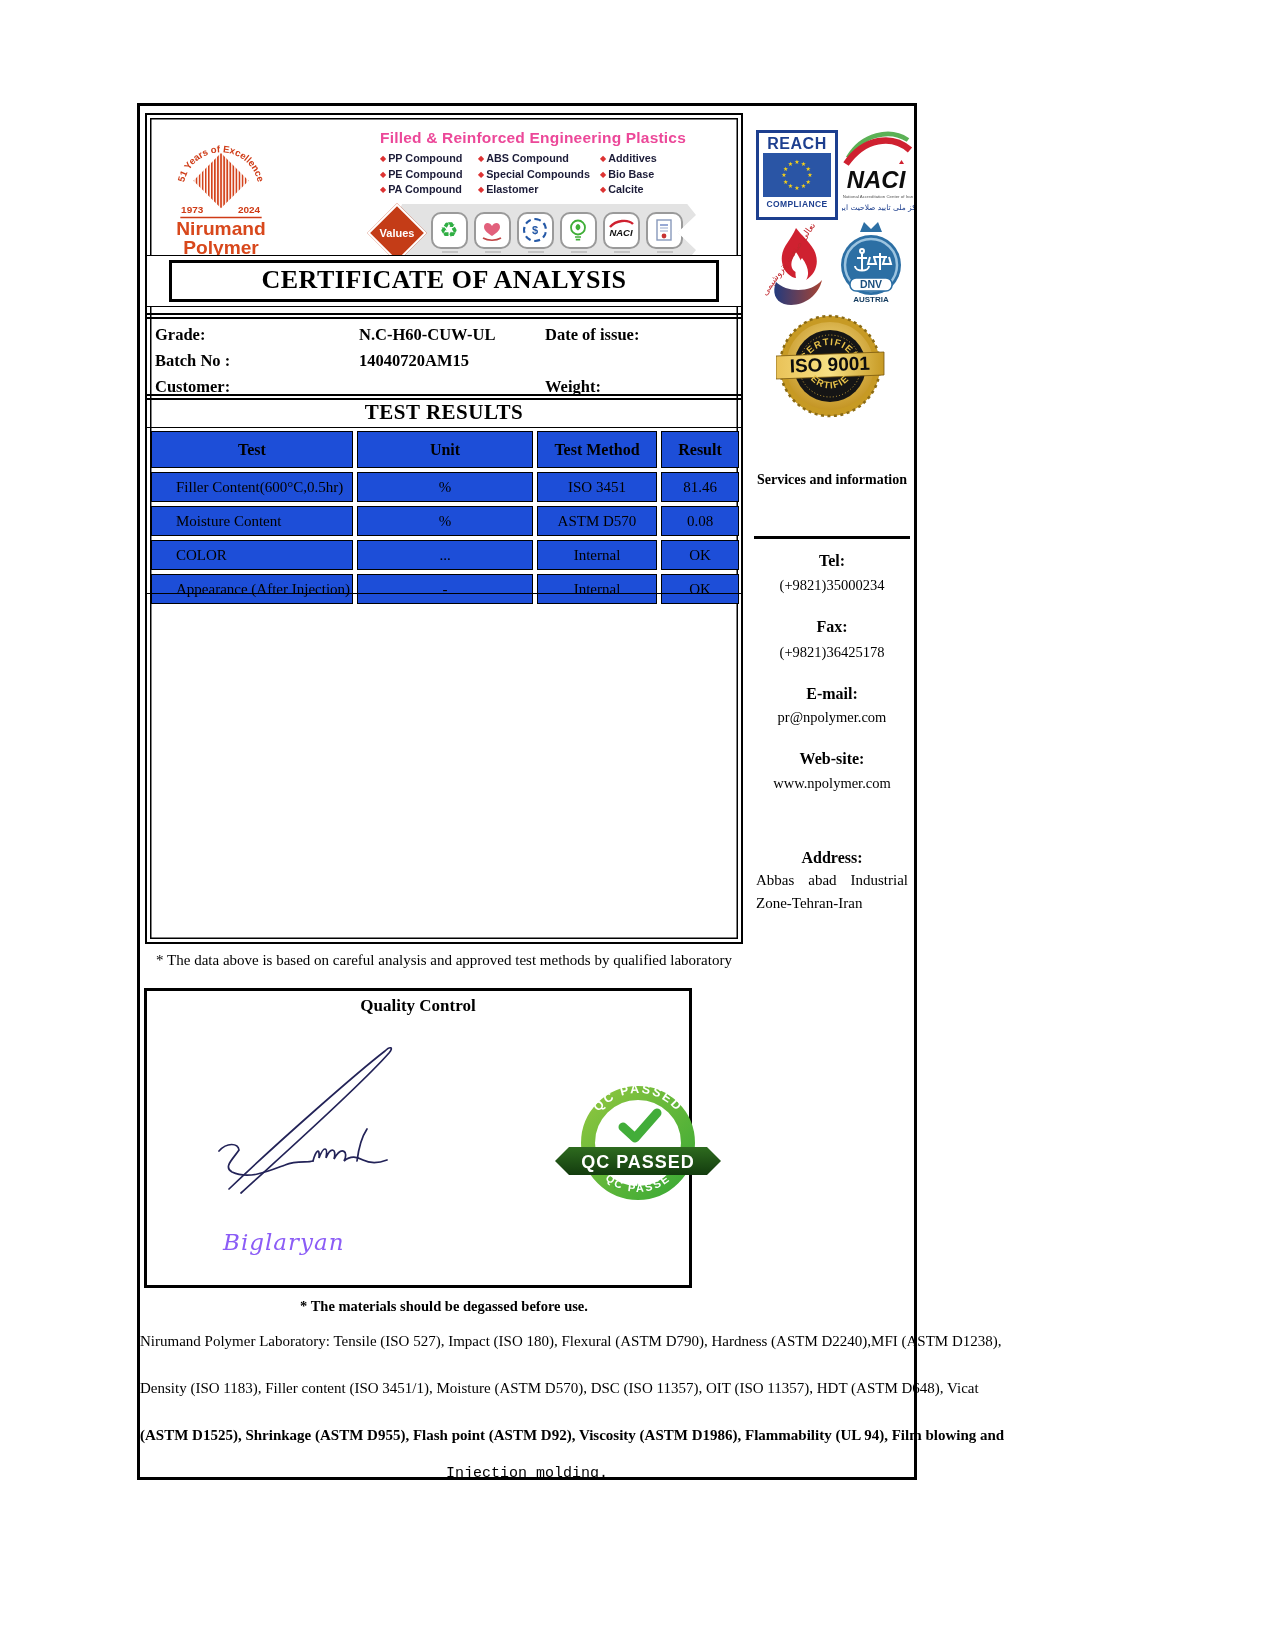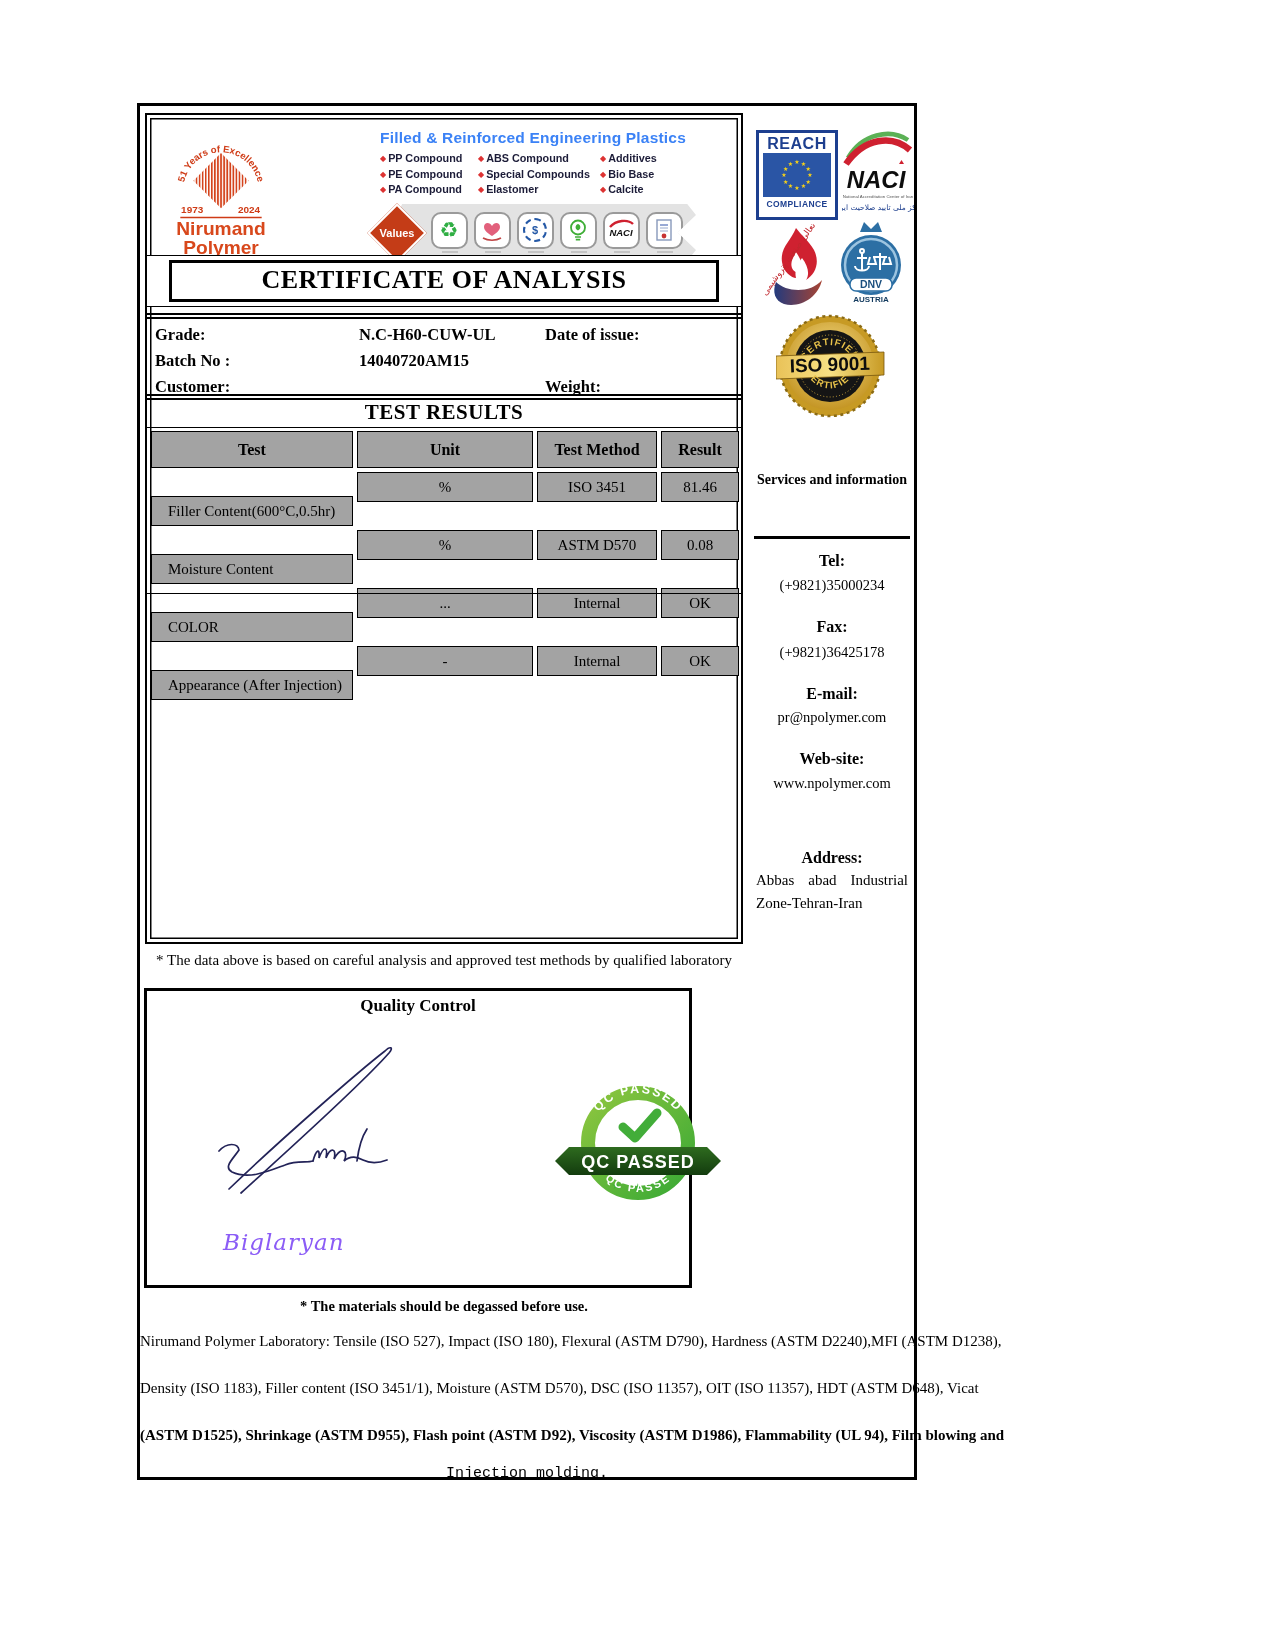--- a/index.html
+++ b/index.html
@@ -13,21 +13,21 @@
   .main-box { position:absolute; left:5px; top:7px; width:598px; height:831px;
               border:2px solid #000;
               box-shadow: inset 0 0 0 3px #fff, inset 0 0 0 4.5px #000; background:#fff; }
 
   
   .brand-logo { position:absolute; left:10px; top:12px; width:128px; height:132px; }
 
   
   .banner { position:absolute; left:233px; top:14px; width:316px; height:128px;
             font-family:"Liberation Sans","DejaVu Sans",sans-serif; }
-  .banner-title { color:#3b82f6; font-weight:bold; font-size:15.5px; letter-spacing:.2px; white-space:nowrap; }
+  .banner-title { color:#ec4899; font-weight:bold; font-size:15.5px; letter-spacing:.2px; white-space:nowrap; }
   .banner-cols { display:grid; grid-template-columns:98px 122px 84px; margin-top:4px; }
   .bitem { font-size:10.8px; font-weight:bold; color:#1c1c38; line-height:14.5px; white-space:nowrap; }
   .bitem .bu { color:#d33; font-size:8px; vertical-align:1px; margin-right:2px; }
   .values-band { position:relative; margin-top:6px; height:58px; }
   .vstrip { position:absolute; left:10px; top:0; right:0; height:58px; background:#e3e3e3;
             clip-path:polygon(4% 0,97% 0,100% 20%,94% 50%,100% 80%,97% 100%,4% 100%,0 50%);
             display:flex; align-items:center; justify-content:center; gap:5px; padding-left:28px; }
   .vicon { width:38px; height:42px; text-align:center; }
   .vbox { width:37px; height:37px; background:#fff; border:2px solid #9a9a9a; border-radius:10px;
           display:flex; align-items:center; justify-content:center; }
@@ -51,24 +51,24 @@
   
   .dbl { position:absolute; left:0; right:0; height:6px; border-top:2px solid #000; border-bottom:2px solid #000; }
   .g-label { position:absolute; font-weight:bold; font-size:16.5px; white-space:nowrap; }
   .tr-title { position:absolute; left:0; right:0; top:285px; text-align:center; font-weight:bold;
               font-size:21px; letter-spacing:.5px; }
   .thin { position:absolute; left:0; right:0; border-top:1.5px solid #000; }
 
   
   .results-table { position:absolute; left:4px; top:316px; display:grid;
                    grid-template-columns:202px 176px 120px 78px; gap:4px; }
-  .cell { border:1.8px solid #000; background:#a3a3a3; display:flex; align-items:center;
+  .cell { border:1.8px solid #000; background:#1d4ed8; display:flex; align-items:center;
           justify-content:center; font-size:15px; height:30px; }
   .cell.hd { font-weight:bold; font-size:16px; height:37px; }
-  .cell.lft { justify-content:flex-start; padding-left:16px;margin-top:24px; }
+  .cell.lft { justify-content:flex-start; padding-left:24px; }
 
   
   .data-note { position:absolute; left:5px; top:845px; width:598px; text-align:center;
                font-size:15px; line-height:19px; }
   .qc-box { position:absolute; left:4px; top:882px; width:548px; height:300px; border:3px solid #000; }
   .qc-title { position:absolute; left:0; right:0; top:5px; text-align:center; font-weight:bold; font-size:17px; }
   .signature { position:absolute; left:62px; top:48px; }
   .signer { position:absolute; left:76px; top:238px; font-family:"DejaVu Serif","Liberation Serif",serif;
             font-style:italic; font-size:23px; letter-spacing:1px; color:#8b5cf6; }
   .qc-stamp { position:absolute; left:406px; top:86px; }

